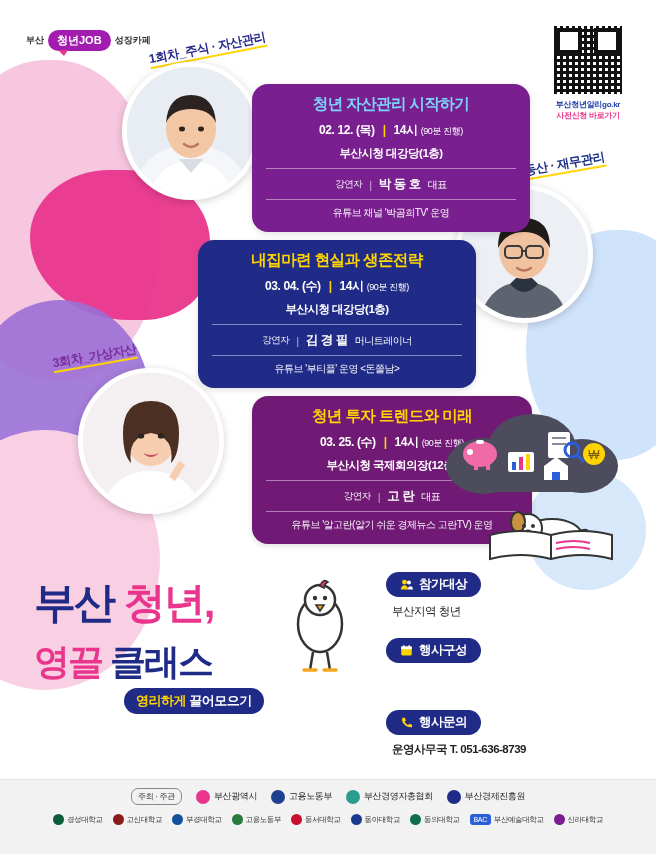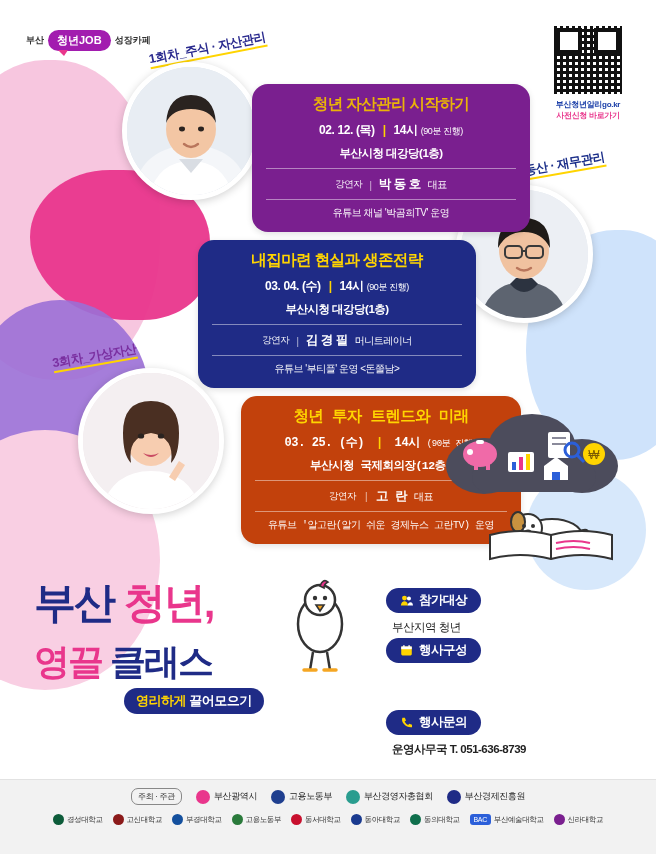--- a/index.html
+++ b/index.html
@@ -109,27 +109,27 @@
   .ph3{left:78px;top:368px;width:136px;height:136px;background:#f0e6ea;}
 
   
   .panel{
     position:absolute;border-radius:16px;color:#fff;
     padding:10px 14px 12px;
     box-shadow:0 2px 6px rgba(0,0,0,.12);
   }
   .panel-1{left:252px;top:84px;width:250px;background:#7a1f8f;}
   .panel-2{left:198px;top:240px;width:250px;background:#1f2b86;}
-  .panel-3{left:241px;top:396px;width:252px;background:#c2410c;font-family:Liberation Mono, monospace;}
+  .panel-3{left:252px;top:396px;width:252px;background:#701a75;}
 
   .p-title{
     font-size:15.5px;font-weight:bold;text-align:center;
     letter-spacing:-.6px;margin-bottom:7px;
   }
-  .p-title.c1{color:#eab308;}
+  .p-title.c1{color:#7dd3fc;}
   .p-title.c2{color:#ffd400;}
   .p-title.c3{color:#ffd400;}
   .p-date{
     text-align:center;font-size:12px;font-weight:bold;
     letter-spacing:-.4px;margin-bottom:7px;color:#fff;
   }
   .p-date .sep{color:#ffd400;margin:0 5px;}
   .p-date .small{font-size:9px;font-weight:normal;}
   .p-place{
     text-align:center;font-size:11.5px;font-weight:bold;
@@ -188,21 +188,21 @@
   }
   .info-head{
     background:#1f2b86;color:#fff;border-radius:14px;
     font-size:12.5px;font-weight:bold;letter-spacing:-.5px;
     padding:4px 14px;display:inline-flex;align-items:center;gap:6px;
   }
   .info-body{
     font-size:11.5px;color:#222;letter-spacing:-.5px;
     margin-top:6px;line-height:1.45;padding-left:6px;
   }
-  .info-1{top:588px;}
+  .info-1{top:572px;}
   .info-2{top:638px;}
   .info-3{top:710px;}
   .info-body .phone{font-weight:bold;}
 
   
   .footer{
     position:absolute;left:0;bottom:0;width:656px;height:74px;
     background:#f2f2f2;border-top:1px solid #e2e2e2;
   }
   .f-row{

